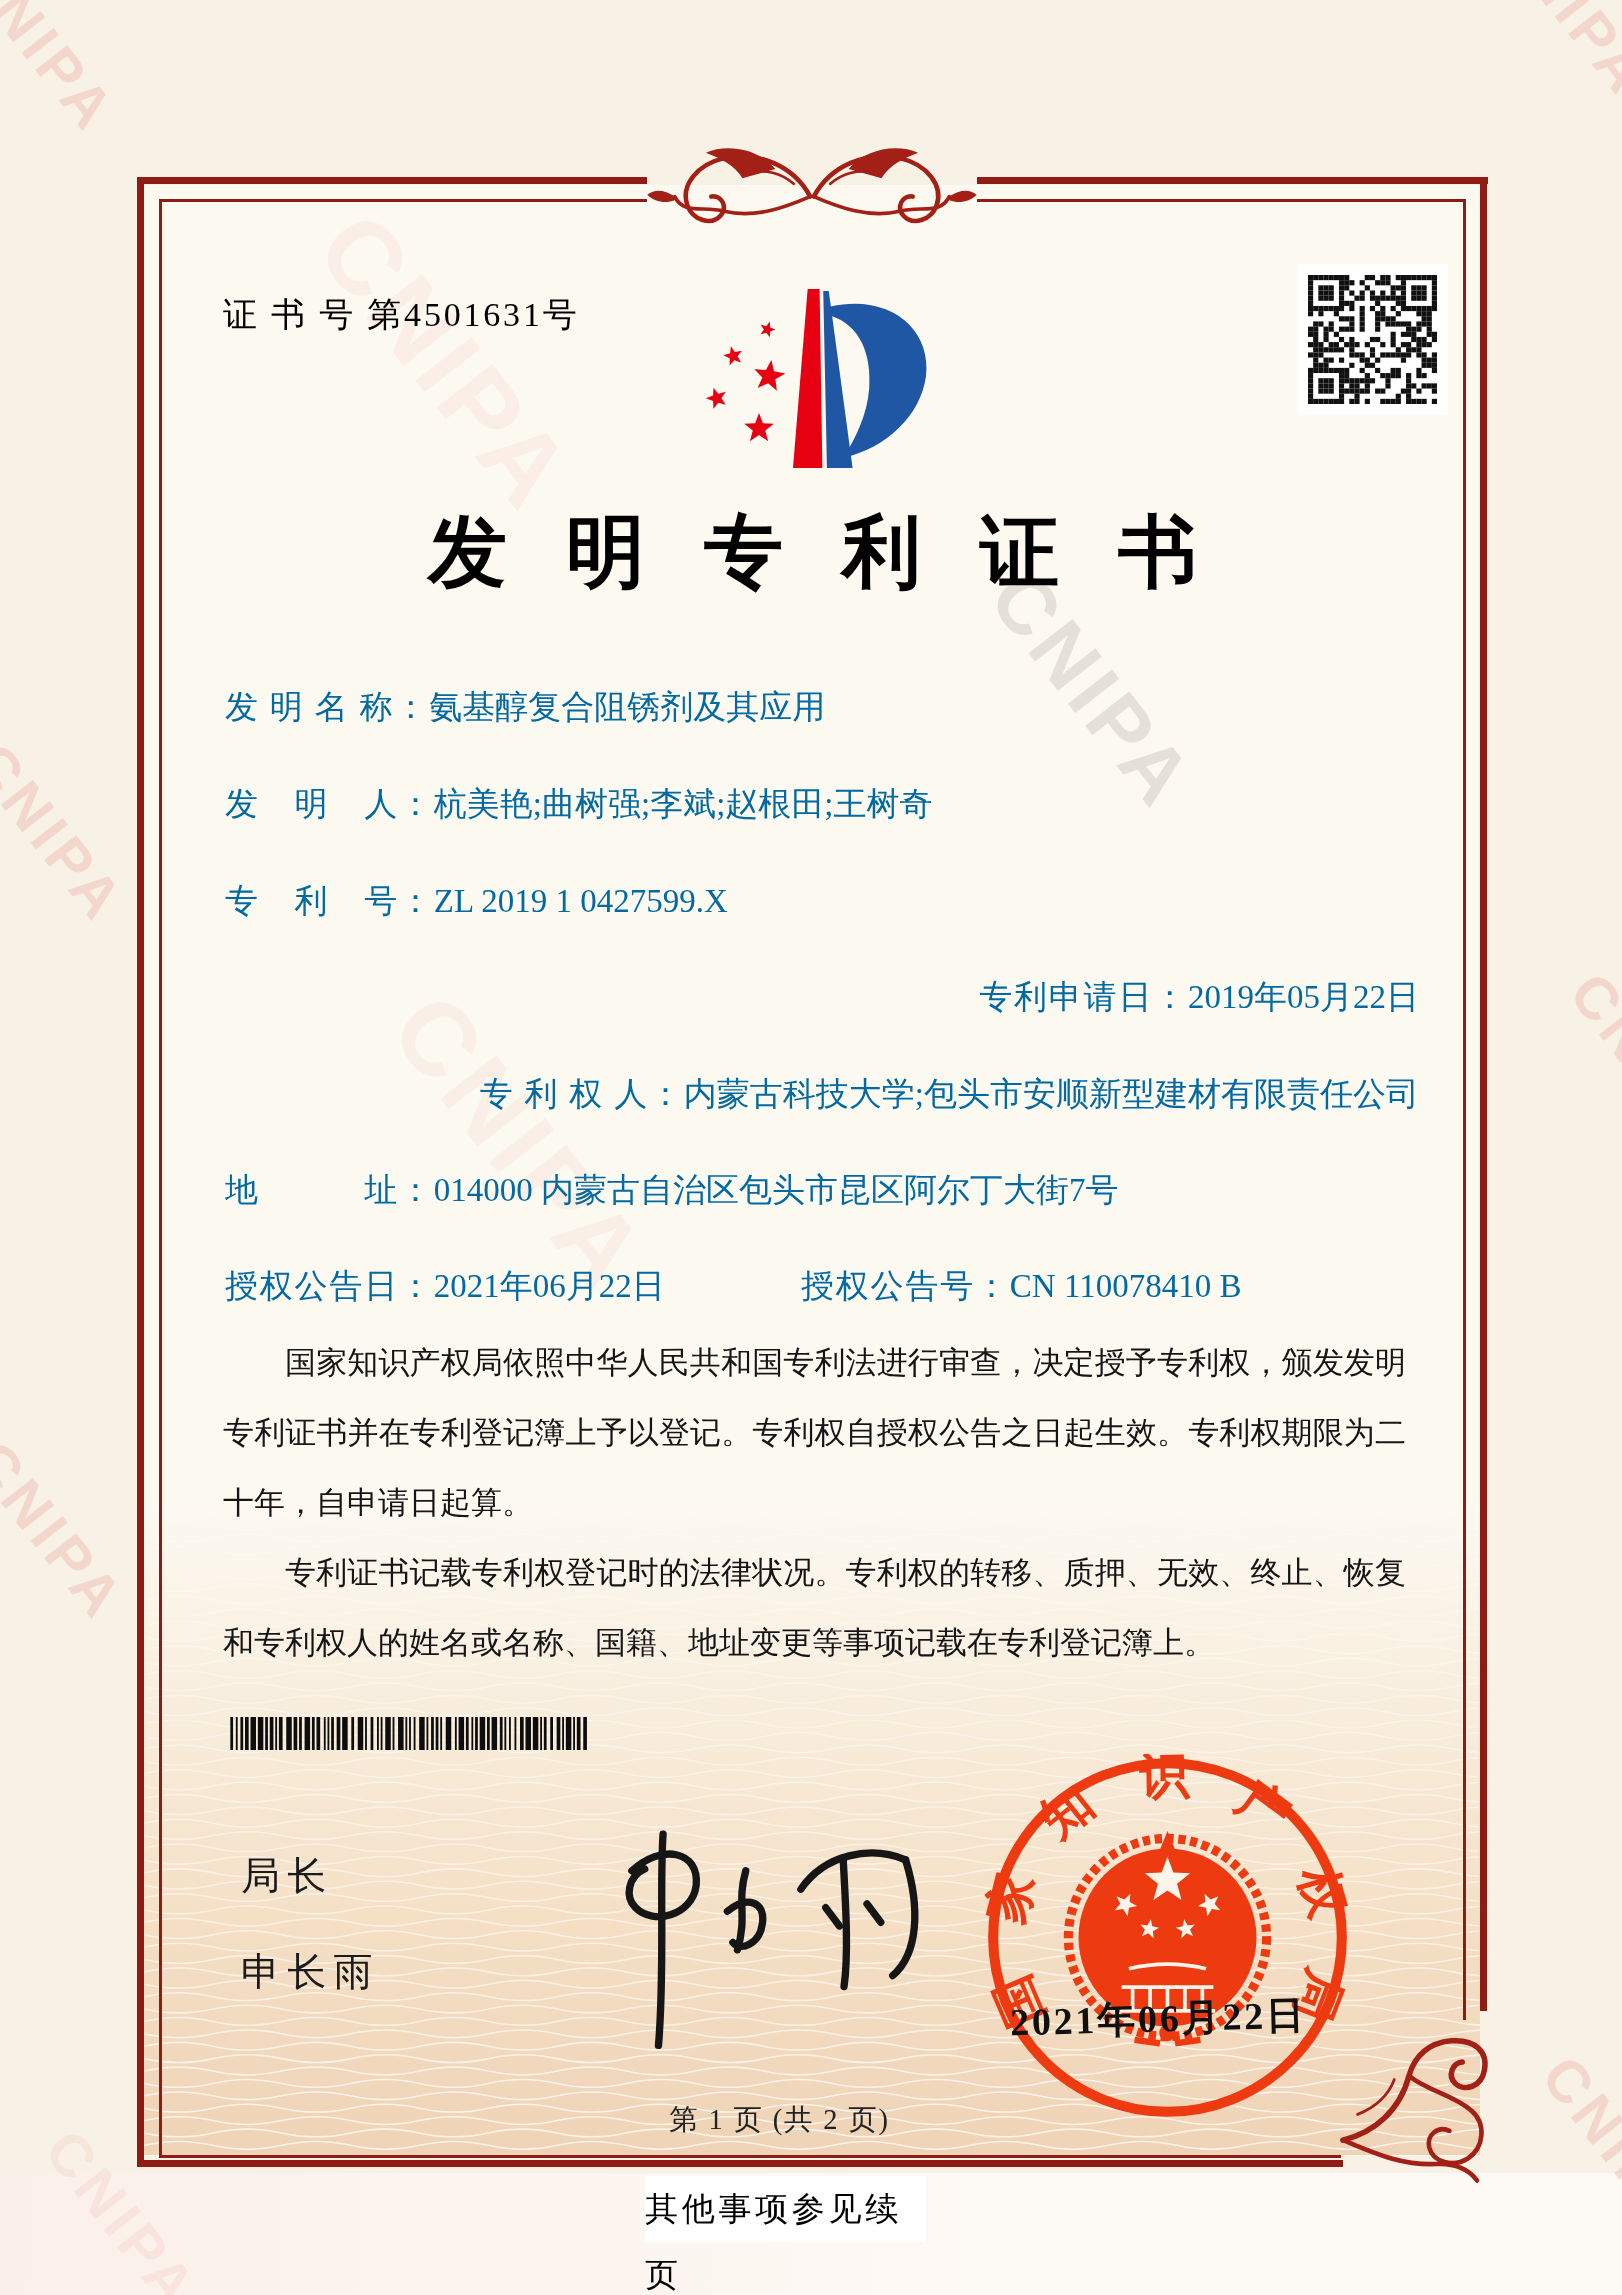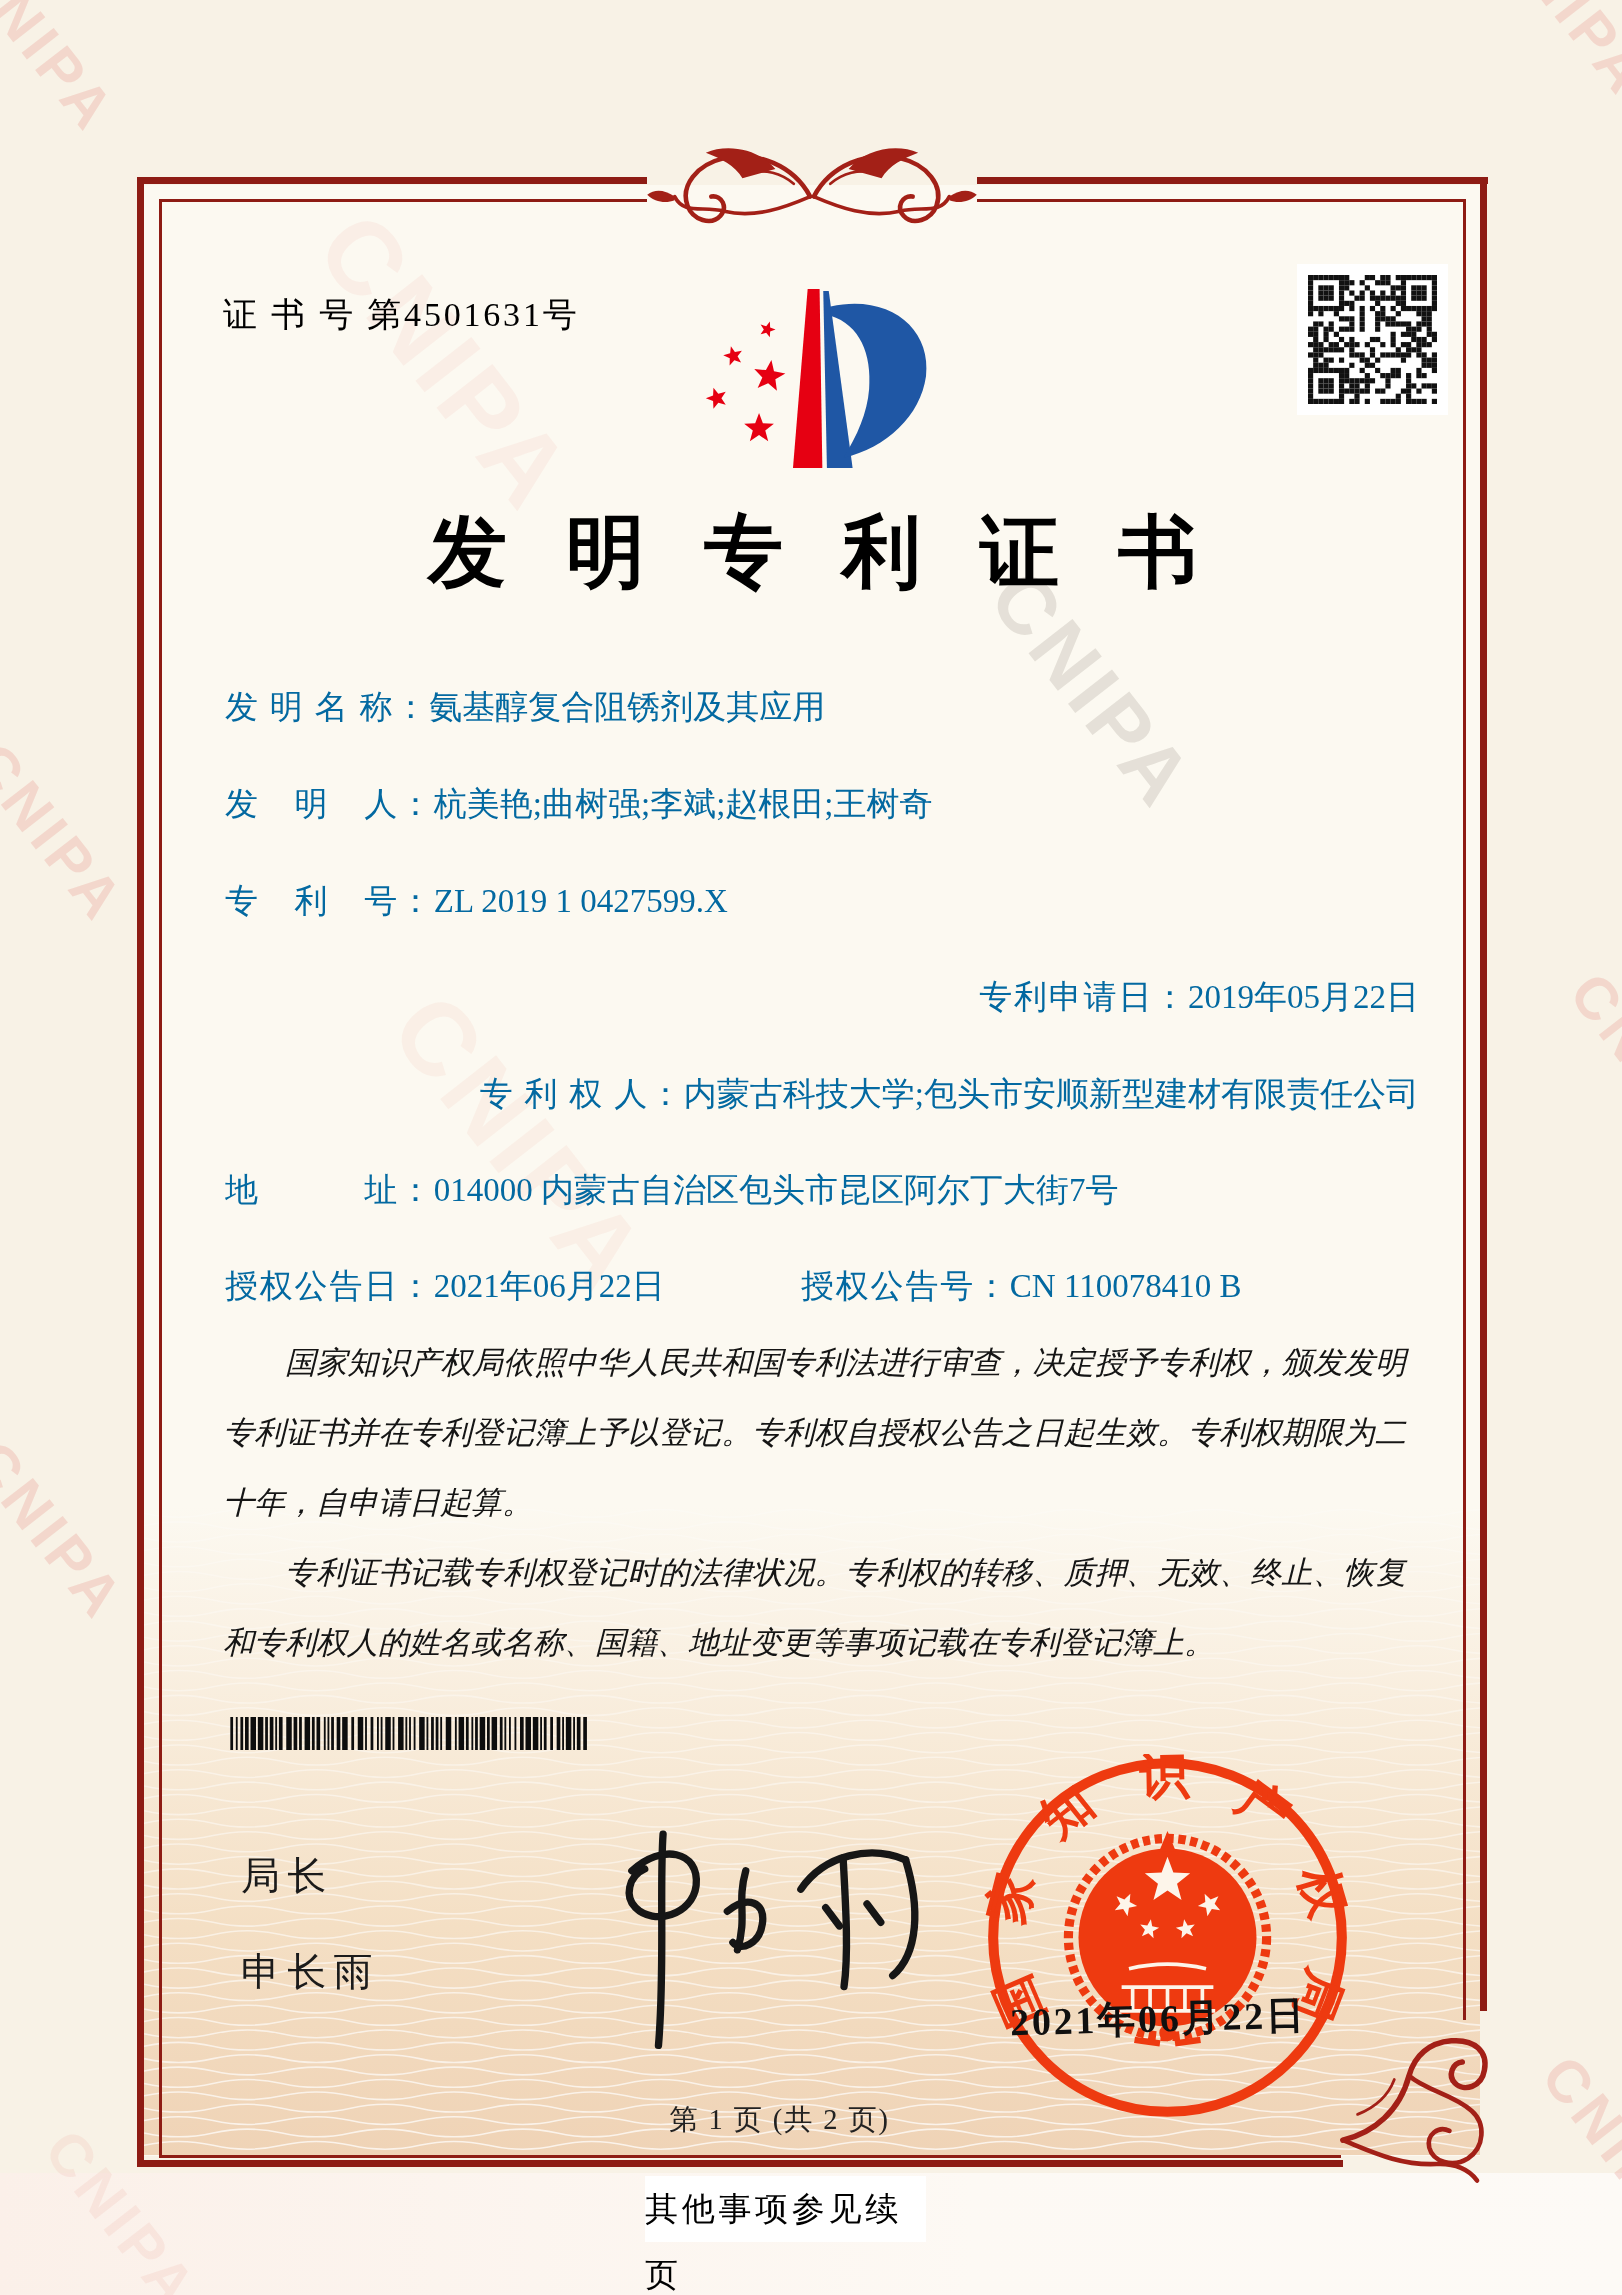--- a/index.html
+++ b/index.html
@@ -16,21 +16,21 @@
   .bseg{position:absolute;background:#8e1c14;z-index:3;}
   .orn{position:absolute;z-index:4;}
   .txt{position:absolute;z-index:5;}
   .cert-no{left:223px;top:292px;font-size:34px;letter-spacing:2.8px;color:#000000;}
   .title{left:137px;top:500px;width:1292px;padding-left:59px;text-align:center;font-size:79px;
          font-weight:700;letter-spacing:59px;color:#000000;}
   .row{left:225px;width:1194px;font-size:33px;line-height:42px;color:#0369a1;}
   .row .lbl{letter-spacing:1.8px;}
   .row .col2{position:absolute;left:576px;top:0;white-space:nowrap;}
   .paras{left:223px;top:1328px;width:1183px;font-size:31px;line-height:70px;text-align:justify;color:#151515;}
-  .paras p{margin:0;text-indent:62px;font-style:italic;}
+  .paras p{margin:0;text-indent:62px;}
   .director{font-family:Liberation Mono, monospace;font-size:39px;letter-spacing:7.3px;
             font-weight:500;color:#1b1b1b;}
   .qr-box{position:absolute;left:1297px;top:264px;width:151px;height:151px;background:#ffffff;z-index:5;}
   .qr-box svg{position:absolute;left:11px;top:11px;}
   .seal-date{left:1010px;top:1993px;width:331px;font-size:38px;letter-spacing:2.8px;font-weight:600;
              color:#101010;z-index:6;transform:rotate(-1.5deg);}
   .page-info{left:504px;top:2101px;width:551px;text-align:center;font-size:28.5px;letter-spacing:1.8px;color:#222;}
   .cont-note{left:645px;top:2176px;width:281px;height:66px;line-height:66px;
              background:rgba(255,255,255,0.95);font-size:33px;letter-spacing:3.7px;color:#000000;z-index:6;}
   svg{display:block;}

